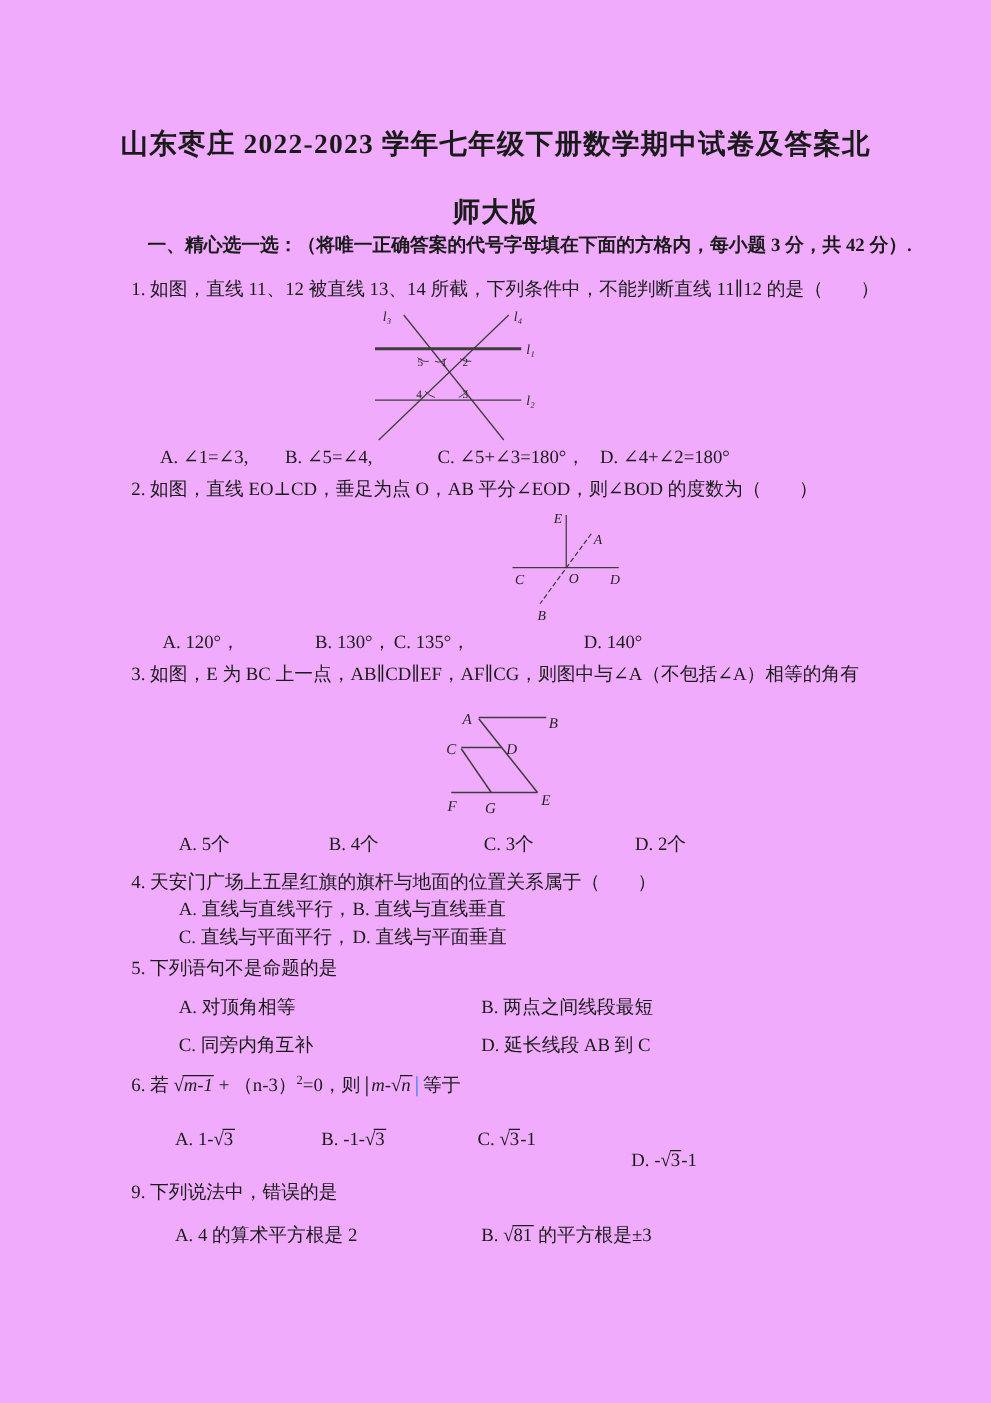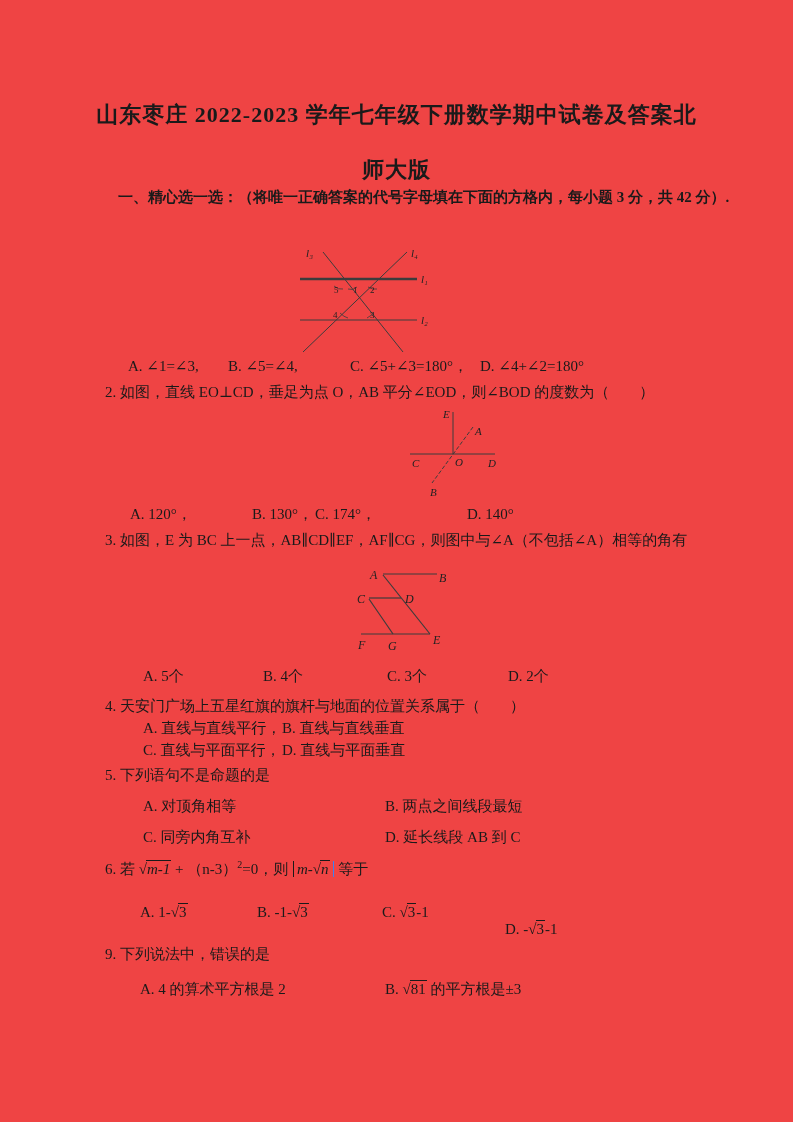--- a/index.html
+++ b/index.html
@@ -1,19 +1,19 @@
 <!DOCTYPE html>
 <html><head>
 <meta charset="utf-8">
 <style>
   html,body{margin:0;padding:0;background:#ffffff;}
   .page{
     position:relative;
     width:793px;height:1122px;
-    background:#ef4444;
+    background:#f0abfc;
     font-family:"Liberation Serif","DejaVu Serif",serif;
     color:#1a1a1a;
     overflow:hidden;
   }
   .t{position:absolute;white-space:nowrap;font-size:15px;line-height:19px;}
   .b{font-weight:bold;}
   .ttl{position:absolute;left:0;width:100%;text-align:center;
        font-size:22px;font-weight:bold;white-space:nowrap;letter-spacing:1px;}
   .i{font-style:italic;margin-top:20px;}
   .fig{position:absolute;}
@@ -29,20 +29,21 @@
 </head>
 <body>
 
 <div class="page">
 
   <div class="ttl" style="top:100px;">山东枣庄 2022-2023 学年七年级下册数学期中试卷及答案北</div>
   <div class="ttl" style="top:155px;">师大版</div>
 
   <div class="t b" style="left:118px;top:188px;">一、精心选一选：（将唯一正确答案的代号字母填在下面的方格内，每小题 3 分，共 42 分）.</div>
 
+  <div class="t" style="left:105px;top:223px;">1. 如图，直线 11、12 被直线 13、14 所截，下列条件中，不能判断直线 11∥12 的是（　　）</div>
 
   <svg class="fig" style="left:283px;top:246px;" width="177" height="112" viewBox="0 0 177 112">
     <line x1="17" y1="33" x2="134" y2="33" stroke-width="2.4" stroke="#4a4a4a"></line>
     <line x1="17" y1="74" x2="134" y2="74" stroke-width="1"></line>
     <line x1="40" y1="6" x2="120" y2="106" stroke-width="1"></line>
     <line x1="124" y1="6" x2="20" y2="106" stroke-width="1"></line>
     <path d="M 51,40 Q 55,44 60,43" stroke-width="0.8"></path>
     <path d="M 65,43 Q 70,45 74,41" stroke-width="0.8"></path>
     <path d="M 85,41 Q 90,44 94,43" stroke-width="0.8"></path>
     <path d="M 57,67 Q 61,71 65,72" stroke-width="0.8"></path>
@@ -72,21 +73,21 @@
     <text class="lbl" x="38" y="15">E</text>
     <text class="lbl" x="70" y="32">A</text>
     <text class="lbl" x="7" y="64">C</text>
     <text class="lbl" x="50" y="63">O</text>
     <text class="lbl" x="83" y="64">D</text>
     <text class="lbl" x="25" y="93">B</text>
   </svg>
 
   <span class="t" style="left:130px;top:505px;">A. 120°，</span>
   <span class="t" style="left:252px;top:505px;">B. 130°，</span>
-  <span class="t" style="left:315px;top:505px;">C. 174°，</span>
+  <span class="t" style="left:315px;top:505px;">C. 135°，</span>
   <span class="t" style="left:467px;top:505px;">D. 140°</span>
 
   <div class="t" style="left:105px;top:531px;">3. 如图，E 为 BC 上一点，AB∥CD∥EF，AF∥CG，则图中与∠A（不包括∠A）相等的角有</div>
 
   <svg class="fig" style="left:350px;top:556px;" width="105" height="110" viewBox="0 0 105 110">
     <line x1="33" y1="18" x2="87" y2="18" stroke-width="1.2"></line>
     <line x1="19" y1="42" x2="51" y2="42" stroke-width="1.2"></line>
     <line x1="11" y1="78" x2="80" y2="78" stroke-width="1.2"></line>
     <line x1="33" y1="19" x2="80" y2="78" stroke-width="1.2"></line>
     <line x1="19" y1="43" x2="43" y2="78" stroke-width="1.2"></line>

